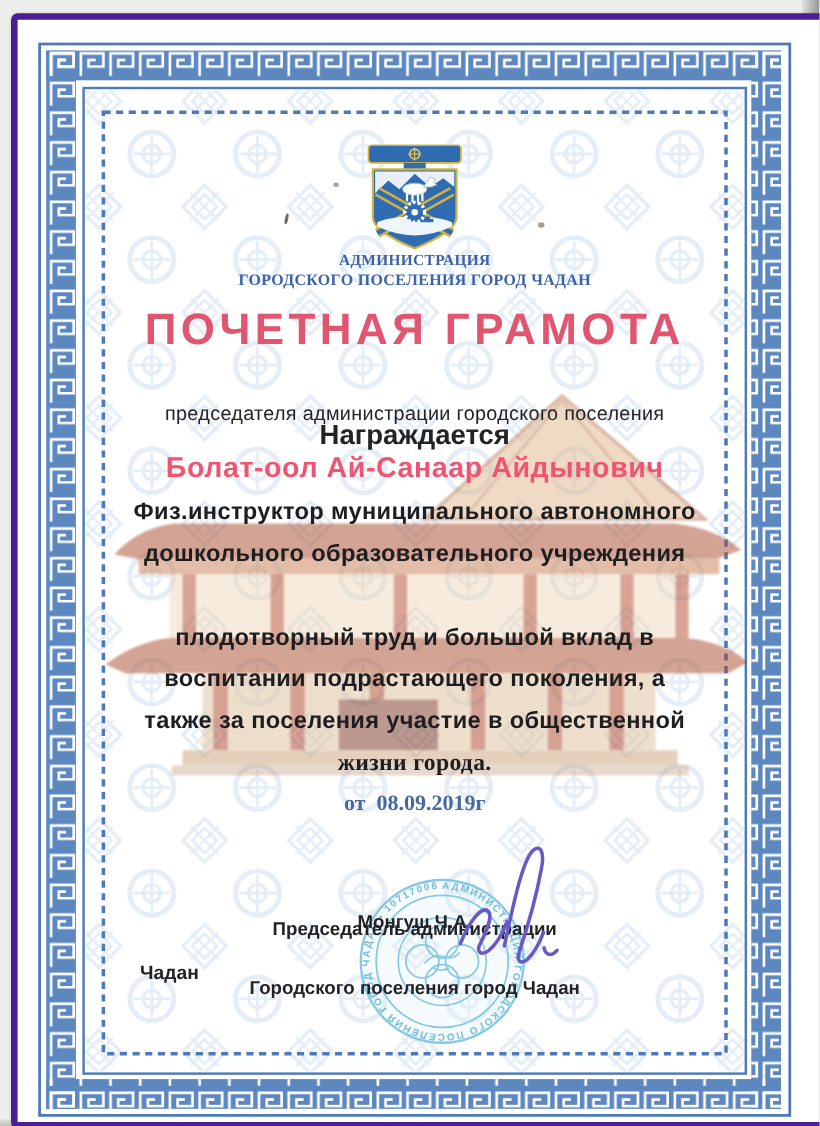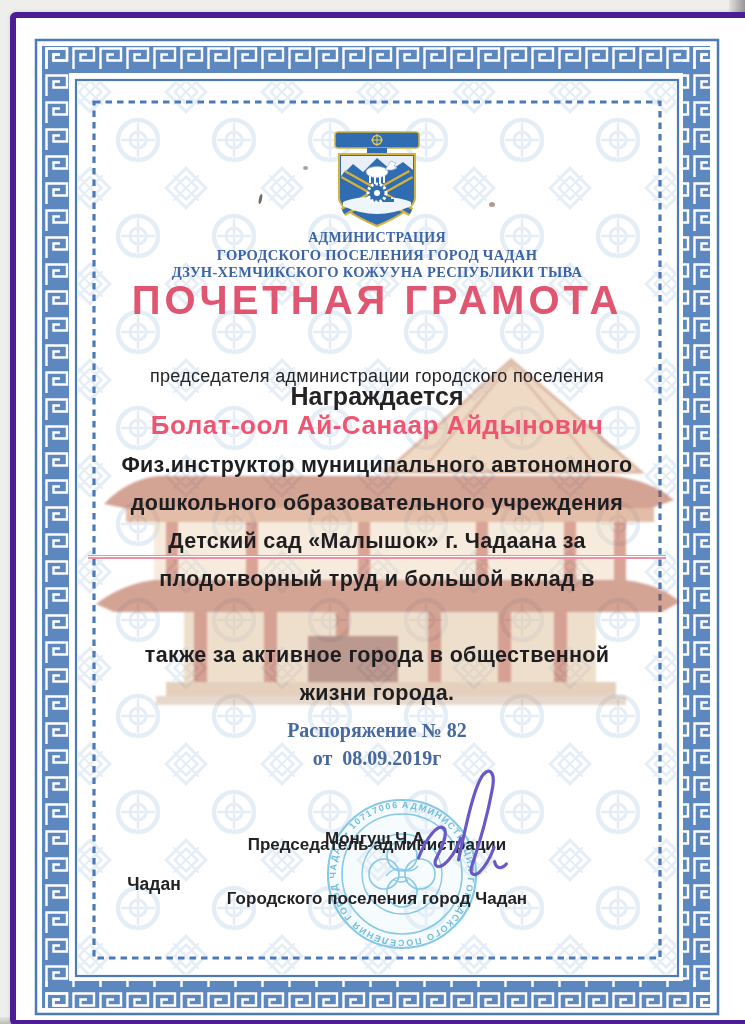--- a/index.html
+++ b/index.html
@@ -23,21 +23,21 @@
   .org2{top:145px;font-size:14.5px;}
   .org3{top:162px;font-size:14.5px;}
   .title{top:176px;font-size:40px;font-weight:bold;letter-spacing:4px;color:#e05570;z-index:2;}
   .sub{font-size:18px;font-weight:normal;color:#242428;letter-spacing:.3px;margin-top:40px;}
   .sub1{top:224px;} .sub2{top:250px;}
   .award{top:280px;font-size:25px;font-weight:bold;color:#232326;}
   .name{top:308px;font-size:26px;font-weight:bold;color:#ef5570;letter-spacing:.5px;}
   .body-line{font-size:21.5px;font-weight:bold;color:#1e1e20;height:38px;line-height:38px;
        letter-spacing:.3px;z-index:2;}
   .bl1{top:344px;} .bl2{top:382px;} .bl3{top:420px;} .bl4{top:458px;}
-  .bl5{top:496px;} .bl6{top:534px;} .bl7{top:572px;}
+  .bl5{top:496px;} .bl6{top:534px;} .bl7{top:572px;font-family:Liberation Serif, serif;}
   .underlined::after{content:"";position:absolute;left:-6px;right:-6px;bottom:1px;height:4px;
        background:linear-gradient(to bottom,#ef8fa2 0 1.5px,rgba(255,255,255,.9) 1.5px 2.5px,#ef8fa2 2.5px 4px);}
   .order{position:absolute;left:20px;right:auto;top:614px;text-align:left;z-index:2;}
   .order-line{font-family:"Liberation Serif", serif;font-weight:bold;font-size:20px;
        line-height:28px;color:#47699f;white-space:pre;}
   .sig-pos{position:absolute;left:14px;right:auto;top:702px;text-align:left;z-index:2;}
   .sig-pos-line{font-size:17px;font-weight:bold;color:#232326;line-height:25.5px;margin-top:28px;}
   .sig-name{position:absolute;left:424px;right:auto;top:727px;text-align:left;
        font-size:17px;font-weight:bold;color:#232326;z-index:2;}
   .sig-city{position:absolute;left:200px;right:auto;top:772px;width:120px;text-align:center;
@@ -144,38 +144,36 @@
         <path d="M20 48 L88 86 M88 48 L20 86" stroke="#2f6cb2" stroke-width="4.5"></path>
         <path d="M20 76 C34 69 74 69 88 76 L88 80 Q54 96 20 80 Z" fill="#eef5fb"></path>
         <rect x="56" y="71" width="12" height="5" fill="#2f6cb2"></rect>
         <rect x="66" y="73" width="5" height="3" fill="#2f6cb2"></rect>
         <circle cx="54" cy="67" r="9" fill="#2f6cb2" stroke="#ffffff" stroke-width="3" stroke-dasharray="2.5 2"></circle>
         <circle cx="54" cy="67" r="3" fill="#ffffff"></circle>
       </svg>
 
       <div class="org org1">АДМИНИСТРАЦИЯ</div>
       <div class="org org2">ГОРОДСКОГО ПОСЕЛЕНИЯ ГОРОД ЧАДАН</div>
-      <div class="org org3">ДЗУН-ХЕМЧИКСКОГО КОЖУУНА РЕСПУБЛИКИ ТЫВА</div>
 
       <div class="title">ПОЧЕТНАЯ ГРАМОТА</div>
 
       <div class="sub sub1">председателя администрации городского поселения</div>
 
       <div class="award">Награждается</div>
       <div class="name">Болат-оол Ай-Санаар Айдынович</div>
 
       <div class="body-line bl1">Физ.инструктор муниципального автономного</div>
       <div class="body-line bl2">дошкольного образовательного учреждения</div>
-      <div class="body-line bl3 underlined">Детский сад «Малышок» г. Чадаана за</div>
       <div class="body-line bl4">плодотворный труд и большой вклад в</div>
-      <div class="body-line bl6">также за активное города в общественной</div>
+      <div class="body-line bl5">воспитании подрастающего поколения, а</div>
+      <div class="body-line bl6">также за поселения участие в общественной</div>
       <div class="body-line bl7">жизни города.</div>
 
       <div class="order">
-        <div class="order-line">Распоряжение № 82</div>
         <div class="order-line">от  08.09.2019г</div>
       </div>
 
       <svg class="stamp-svg" width="160" height="160" viewBox="0 0 160 160">
         <circle cx="80" cy="80" r="72" fill="#dff0f8" opacity="0.3"></circle>
         <circle cx="80" cy="80" r="74" fill="none" stroke="#79c4e4" stroke-width="2.2"></circle>
         <circle cx="80" cy="80" r="60" fill="none" stroke="#79c4e4" stroke-width="1.6"></circle>
         <circle cx="80" cy="80" r="40" fill="none" stroke="#79c4e4" stroke-width="1.4"></circle>
         <g fill="none" stroke="#79c4e4" stroke-width="1.6">
           <circle cx="80" cy="62" r="15"></circle>

